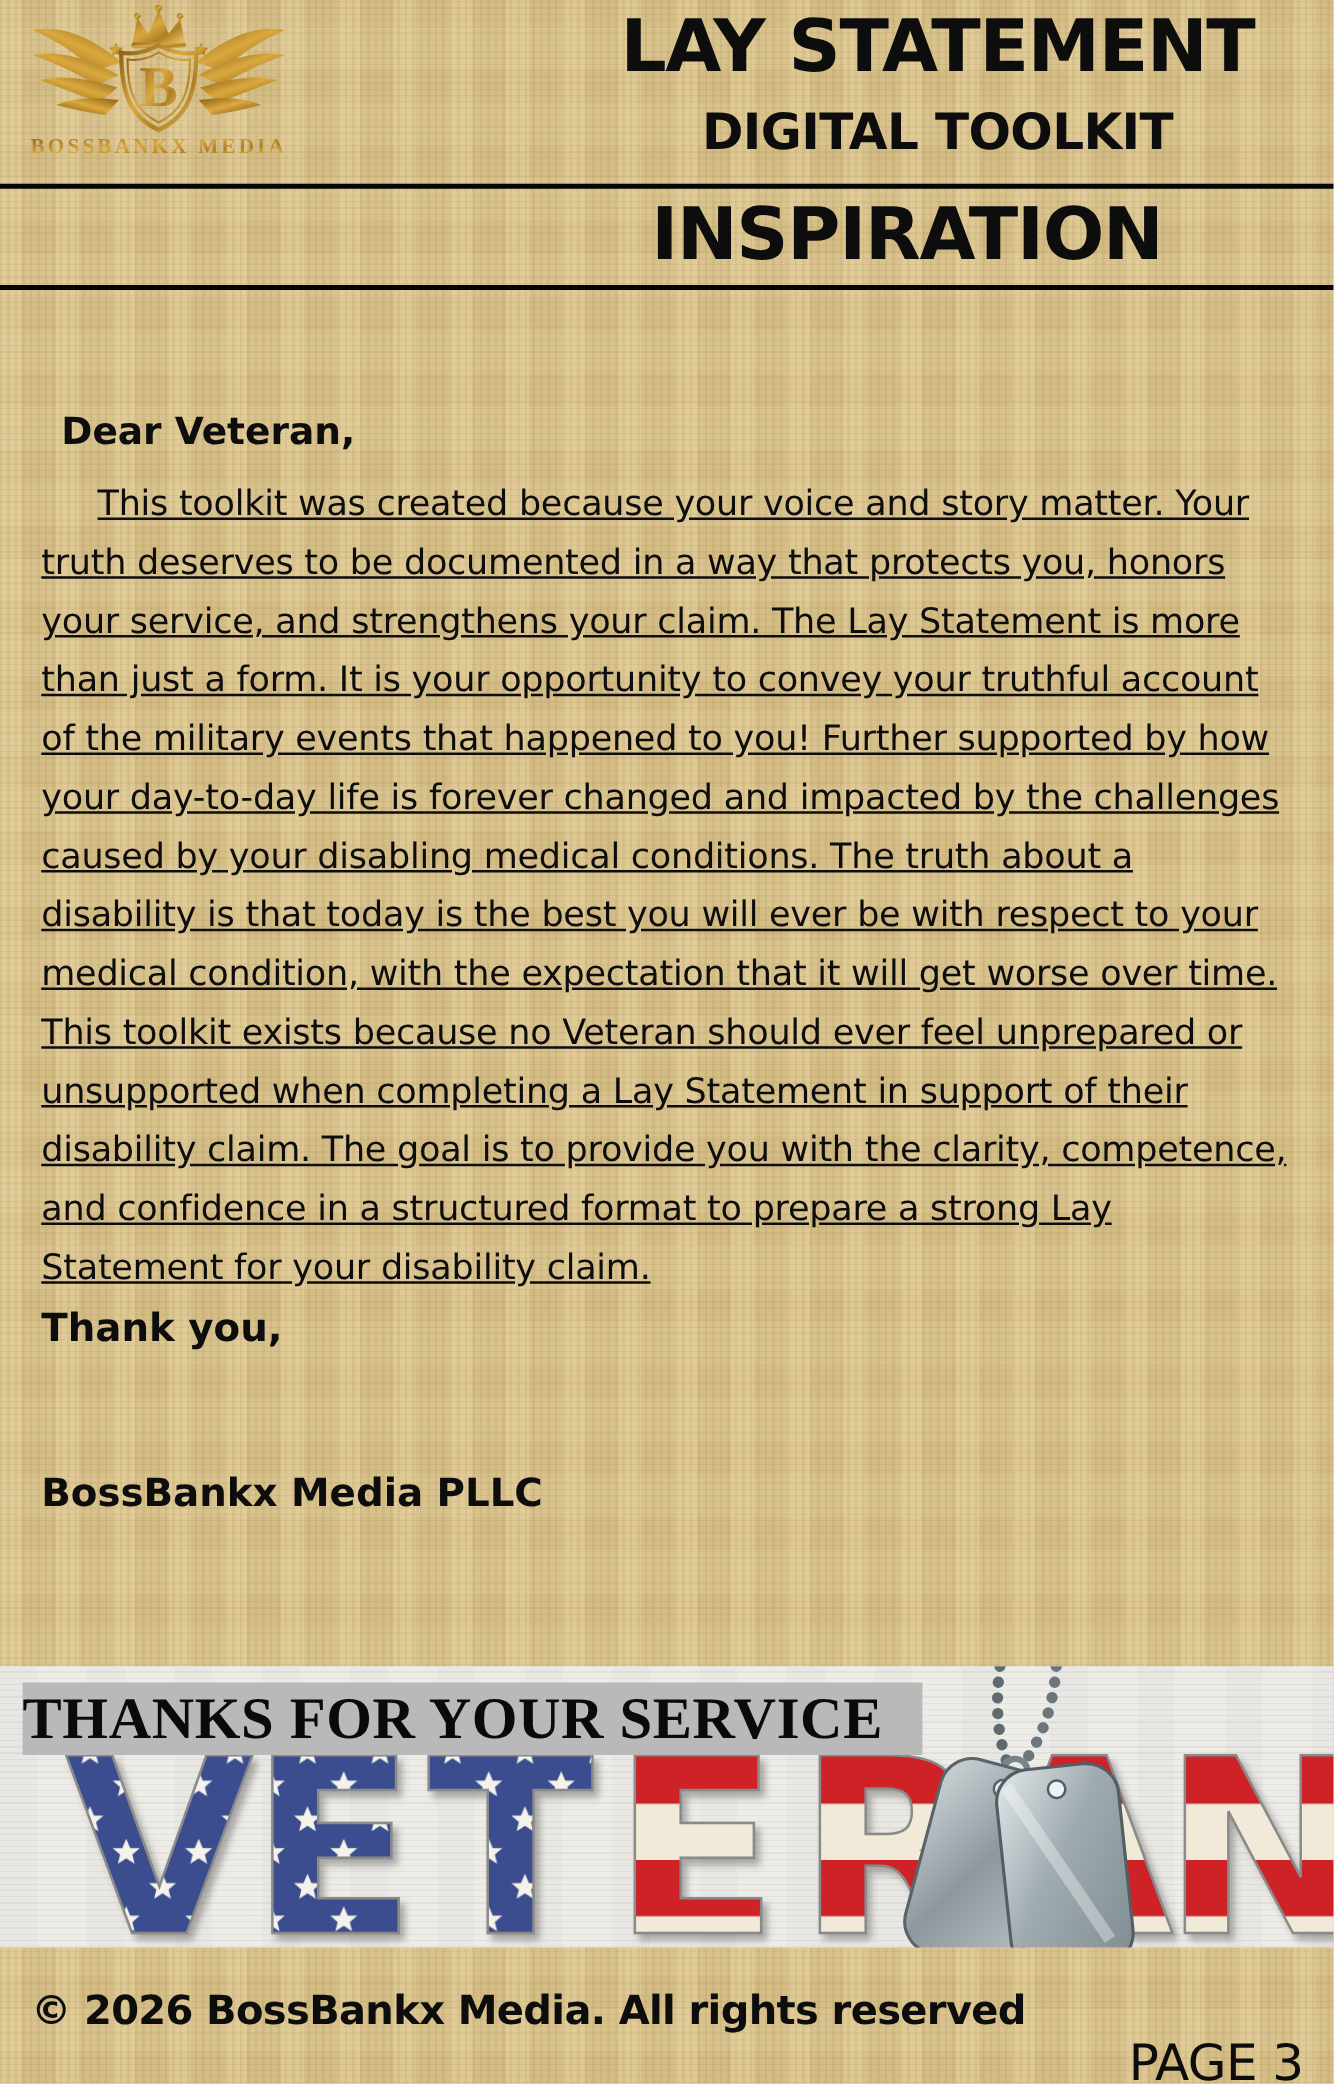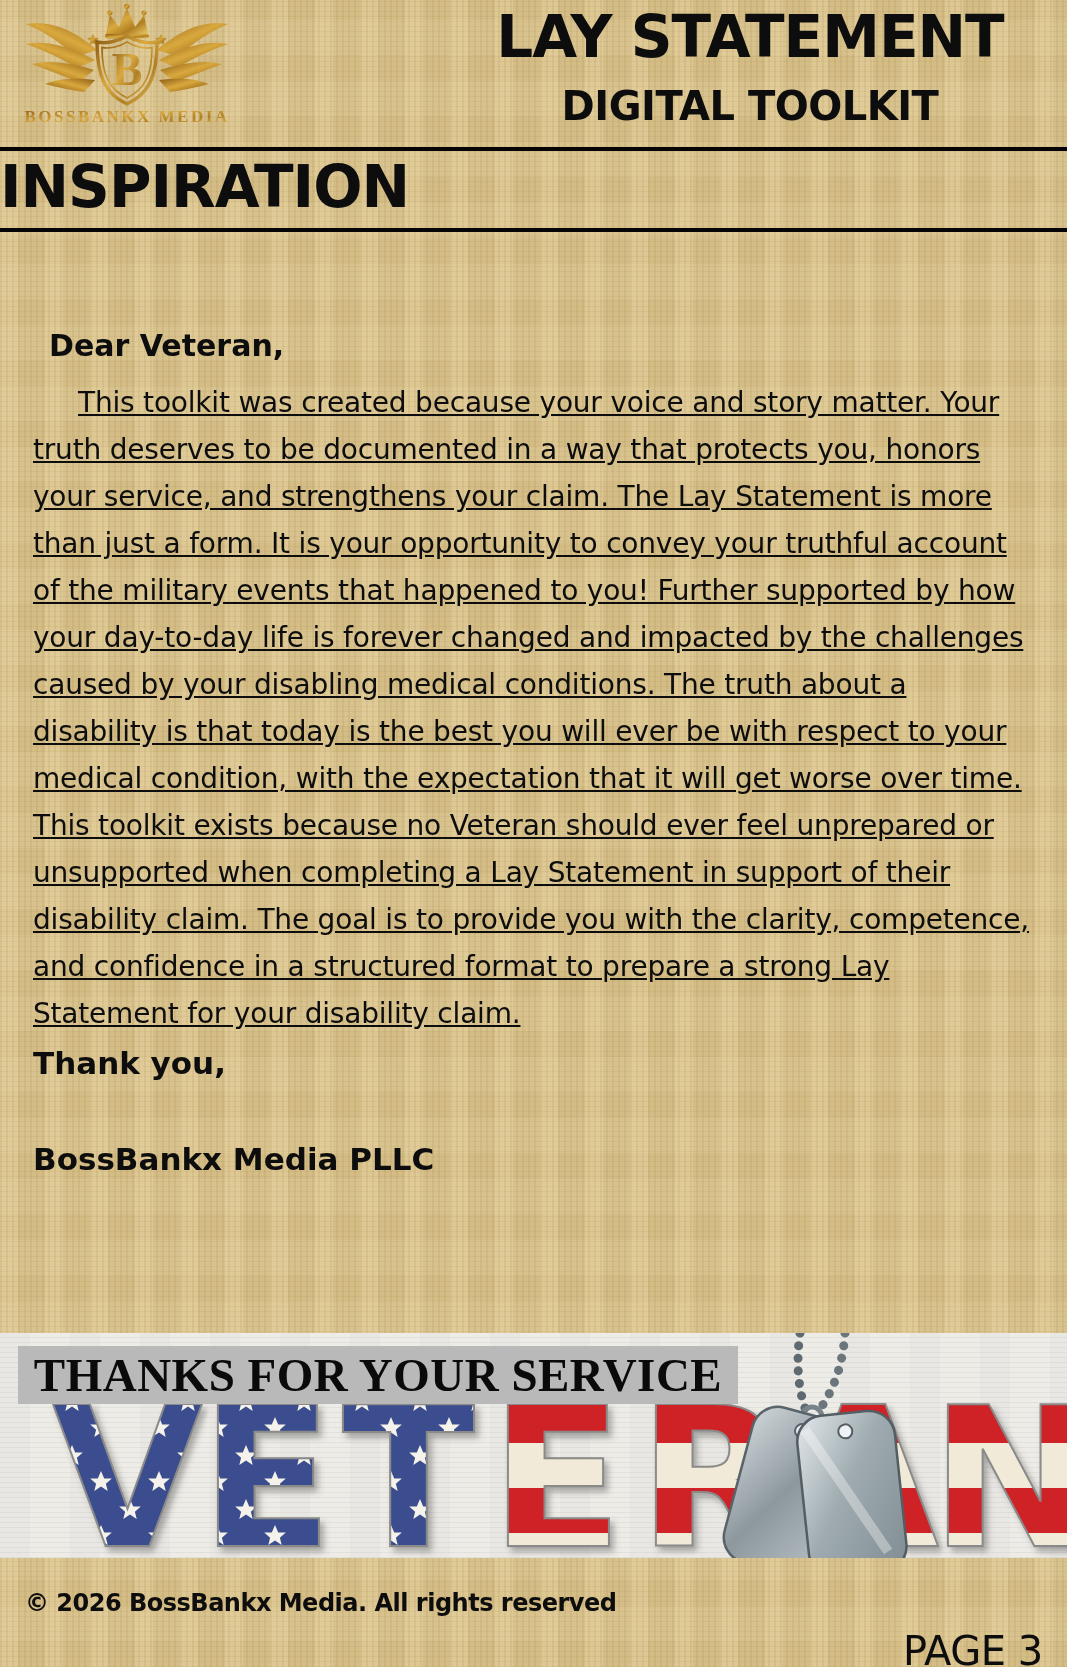--- a/index.html
+++ b/index.html
@@ -17,51 +17,51 @@
       repeating-linear-gradient(0deg, rgba(176,140,70,0.10) 0px, rgba(176,140,70,0.10) 26px, rgba(0,0,0,0) 26px, rgba(0,0,0,0) 61px);
   }
   .logo{position:absolute;left:16px;top:4px;width:222px;height:124px;}
   .title-block{position:absolute;left:430px;top:8px;width:640px;text-align:center;line-height:1;}
   .doc-title{font-size:58px;font-weight:bold;letter-spacing:-1px;}
   .doc-subtitle{font-size:40px;font-weight:bold;margin-top:20px;letter-spacing:-0.5px;}
   .rule{position:absolute;left:0;right:0;height:4px;background:#050505;}
   .rule-1{top:147px;}
   .rule-2{top:228px;}
   .section-title{
-    position:absolute;top:158px;left:0;width:930px;text-align:left;
+    position:absolute;top:158px;left:0;width:930px;text-align:right;
     font-size:58px;font-weight:bold;letter-spacing:-1px;line-height:1;
   }
   .letter{position:absolute;left:33px;right:33px;top:312px;}
   .salutation{margin:16px;font-size:30px;font-weight:bold;}
   .body-text{
     margin:16px 0 0 0;
     font-size:28px;line-height:47px;letter-spacing:-0.2px;
     text-indent:45px;
     text-decoration:underline;
   }
   .closing{margin:8px 0 0 0;font-size:31px;font-weight:bold;}
-  .signature{margin:60px 0 0 0;font-size:31px;font-weight:bold;}
+  .signature{margin:96px 0 0 0;font-size:31px;font-weight:bold;}
   .banner{
     position:absolute;left:0;top:1333px;width:1067px;height:225px;
     background-color:#edece7;
     background-image:
       repeating-linear-gradient(0deg, rgba(110,110,110,0.09) 0px, rgba(110,110,110,0.09) 1px, rgba(0,0,0,0) 1px, rgba(0,0,0,0) 5px),
       repeating-linear-gradient(90deg, rgba(205,205,205,0.15) 0px, rgba(205,205,205,0.15) 30px, rgba(0,0,0,0) 30px, rgba(0,0,0,0) 70px);
   }
   .banner-headline{
     position:absolute;left:18px;top:13px;width:720px;height:58px;
     background:#b9b9b9;
     font-family:"Liberation Serif","DejaVu Serif",serif;
     font-weight:bold;font-size:47px;line-height:58px;
-    text-align:center;white-space:nowrap;color:#0a0a0a;letter-spacing:0.5px;
+    text-align:left;white-space:nowrap;color:#0a0a0a;letter-spacing:0.5px;
   }
   .veteran-art{position:absolute;left:0;top:0;width:1067px;height:225px;}
   .footer-copyright{
     position:absolute;left:25px;top:1589px;
-    font-size:24px;font-weight:bold;letter-spacing:-0.5px;
+    font-size:32px;font-weight:bold;letter-spacing:-0.5px;
   }
   .footer-page{
     position:absolute;left:903px;top:1599px;
     font-size:40px;font-weight:normal;letter-spacing:-0.5px;margin-top:29px;
   }
 </style>
 </head>
 <body>
 
 <div class="page">

